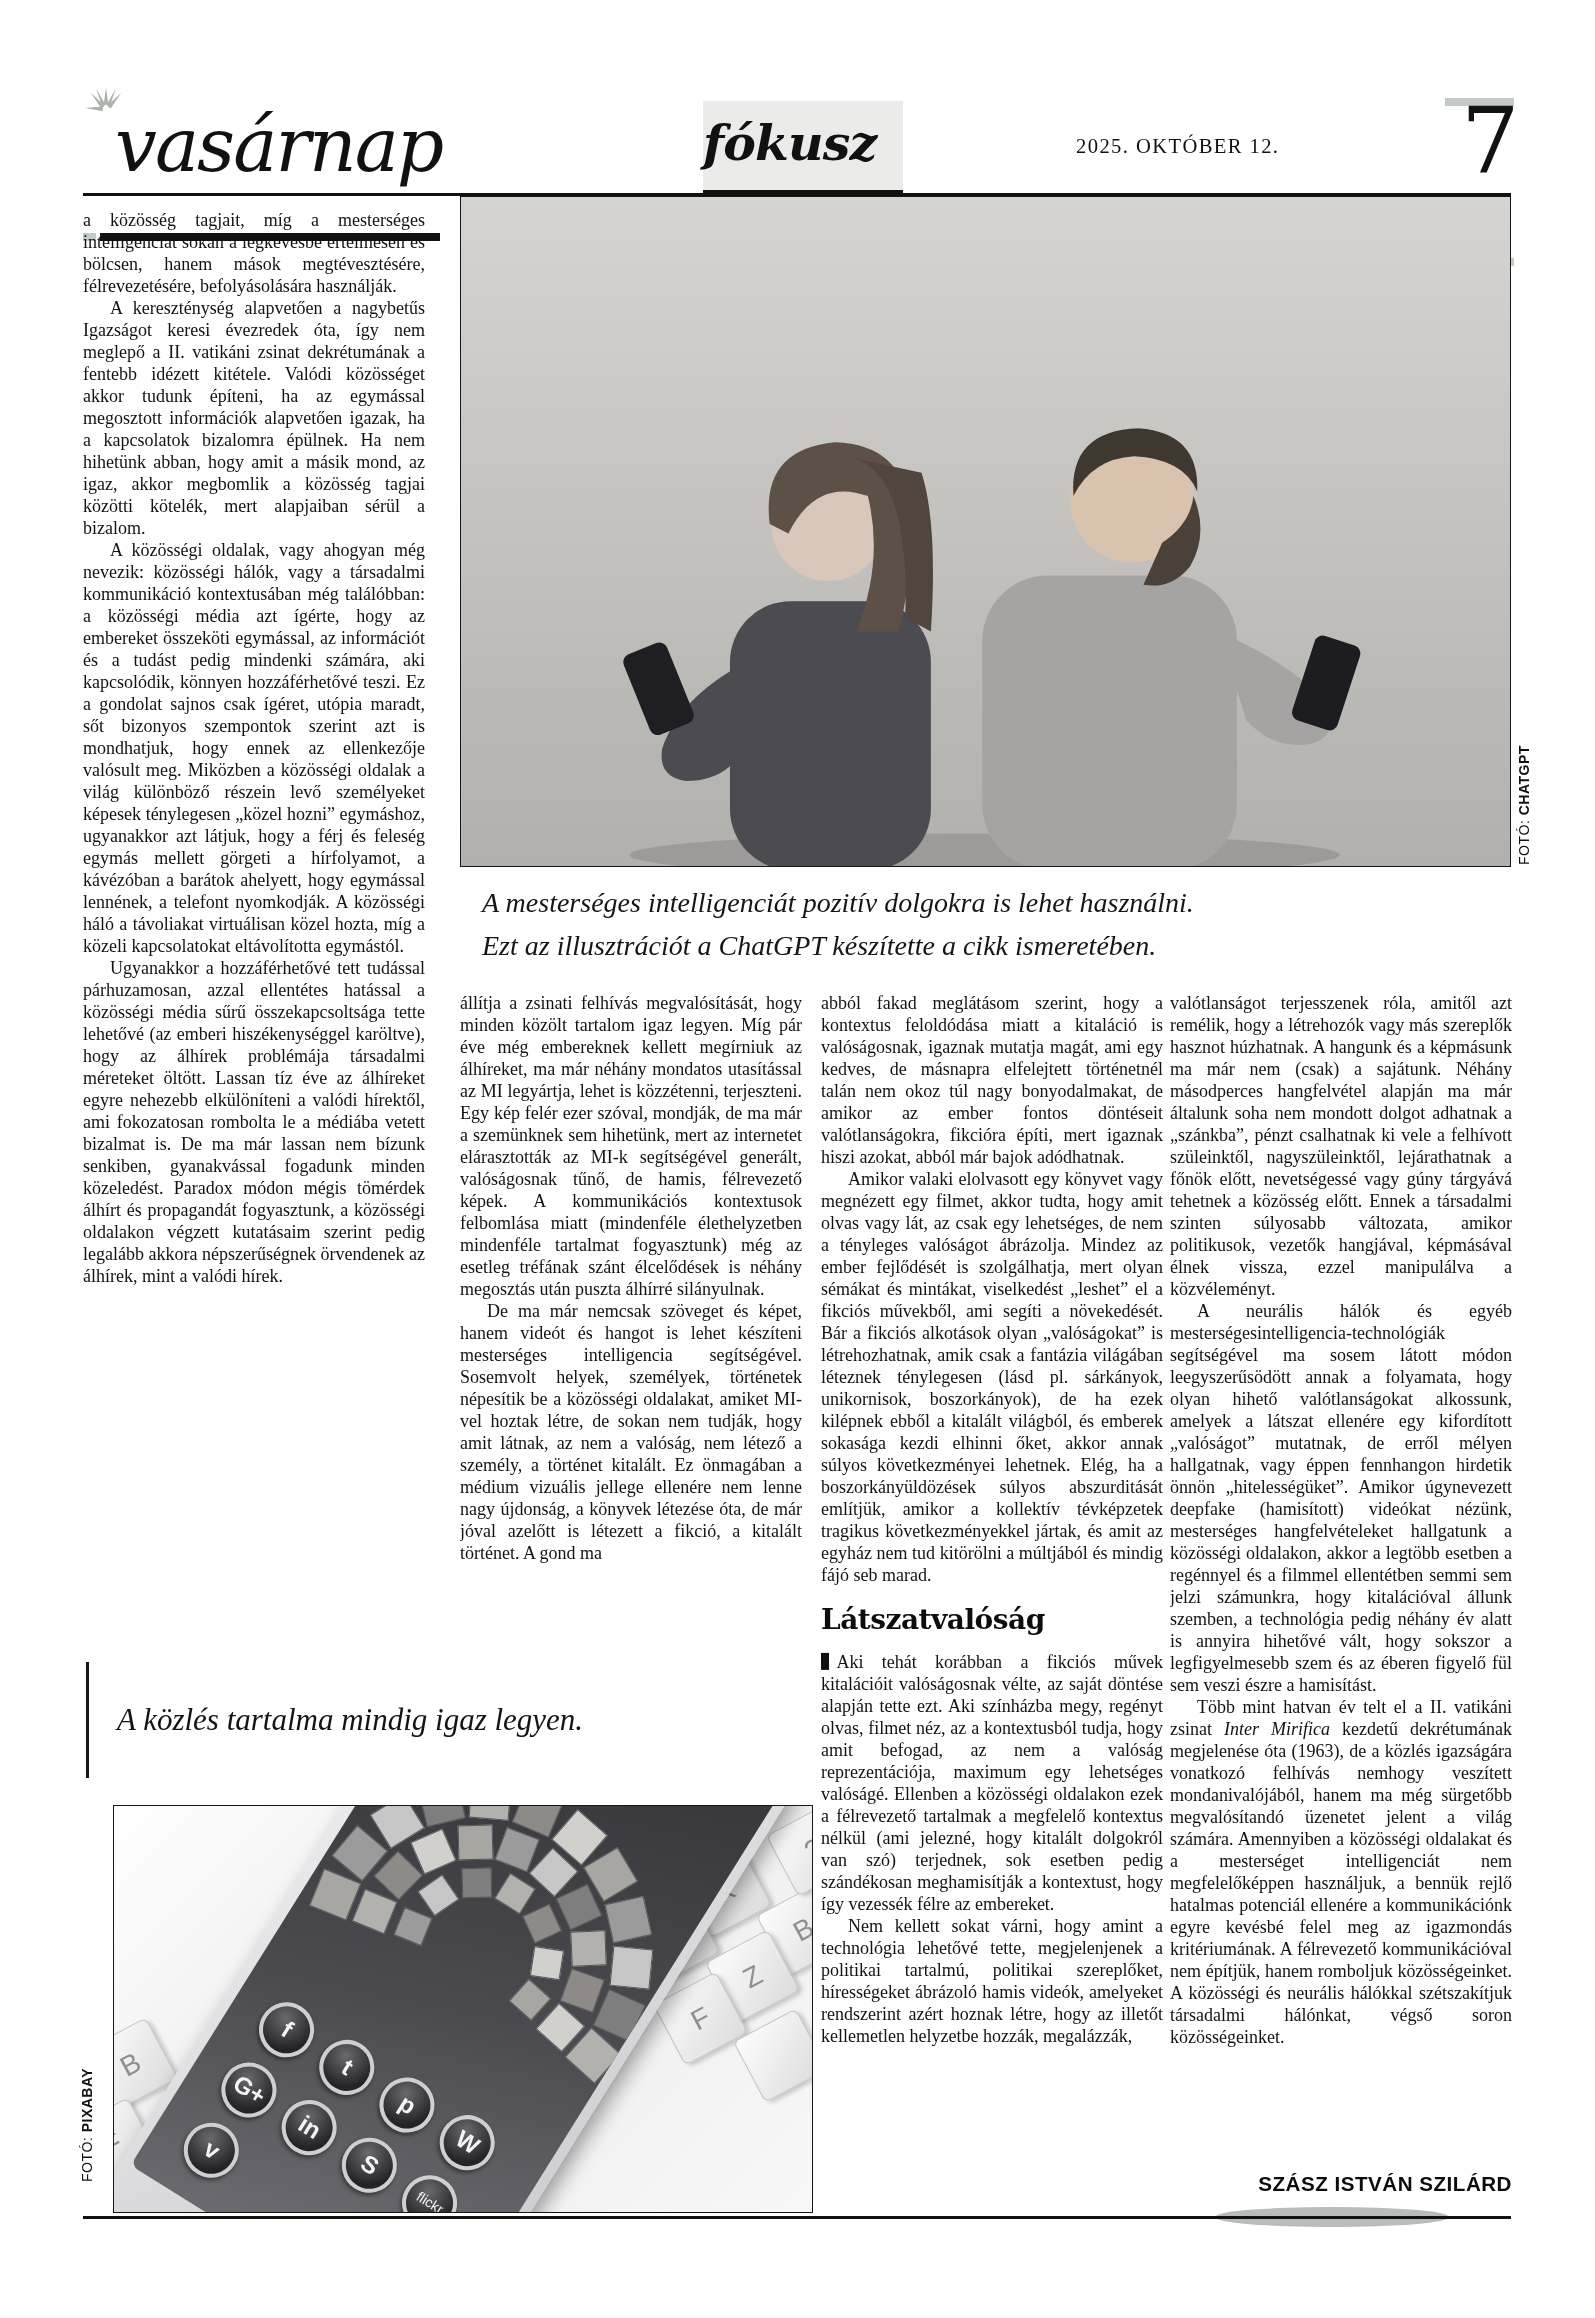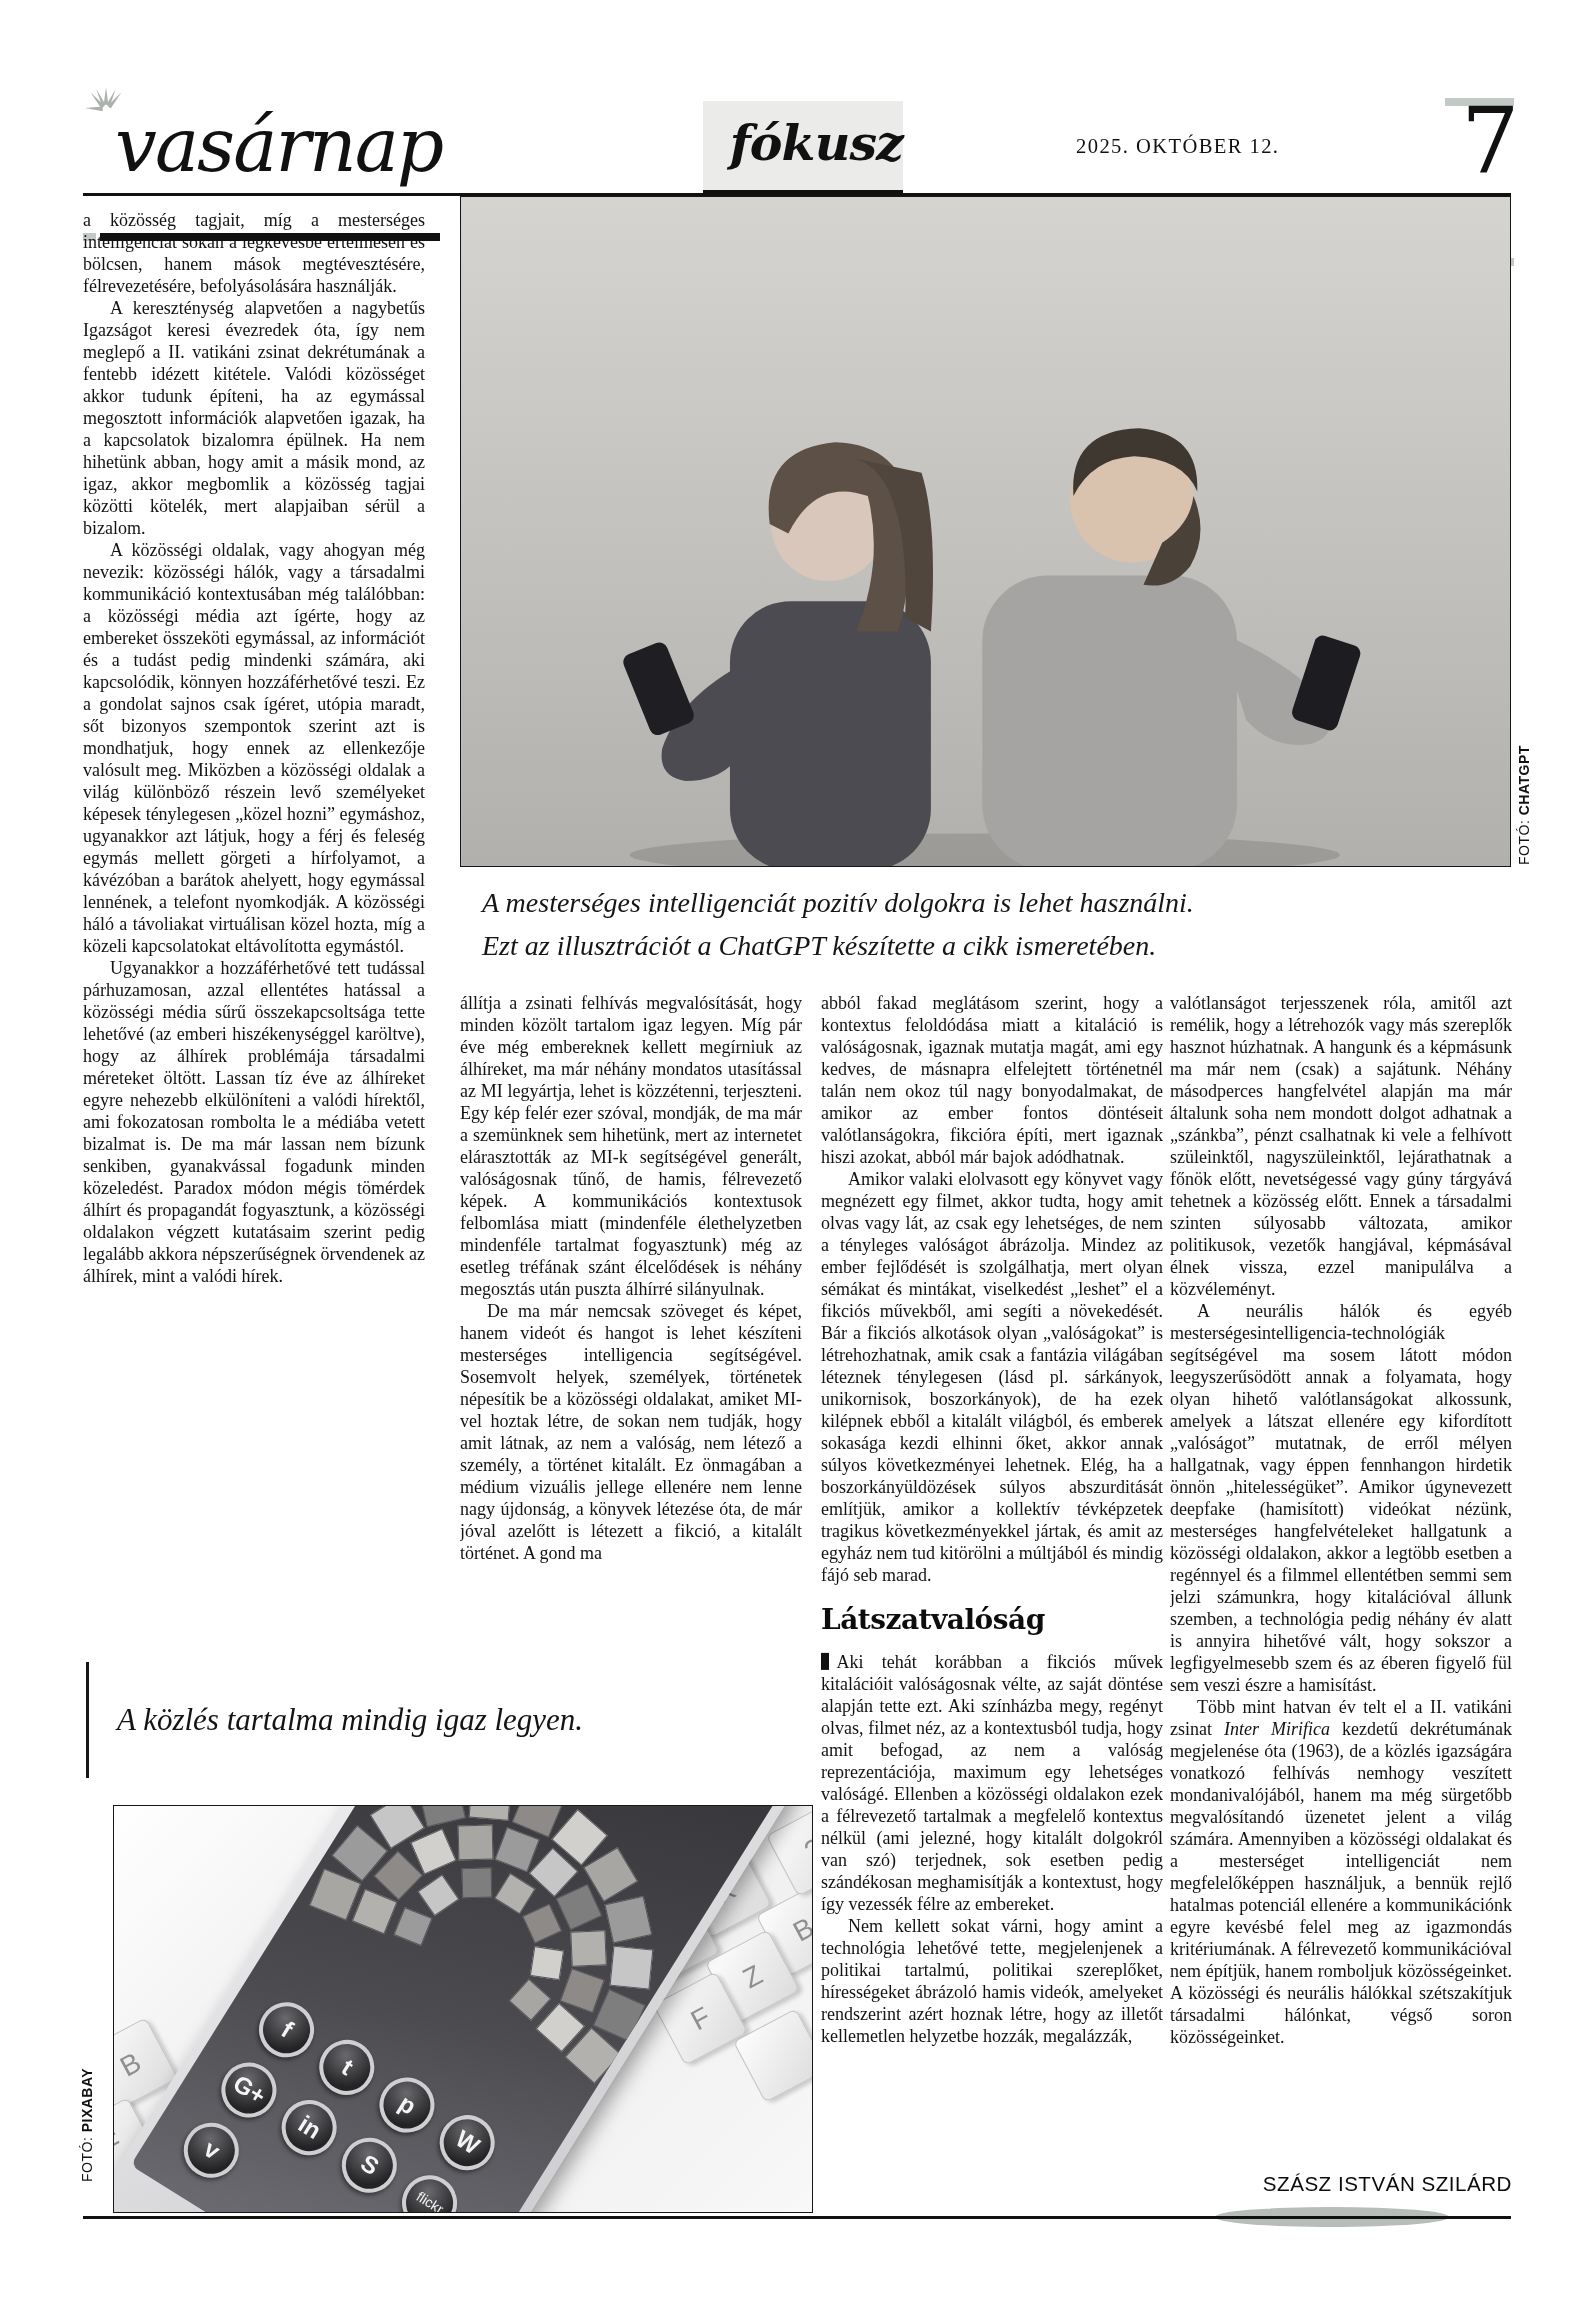--- a/index.html
+++ b/index.html
@@ -7,21 +7,21 @@
   body { width:1595px; height:2319px; position:relative; font-family:"Liberation Serif","DejaVu Serif",serif; color:#121212; }
   .abs { position:absolute; }
 
   
   #logo { left:83px; top:102px; font-family:"DejaVu Serif","Liberation Serif",serif; font-style:italic; font-size:74px; letter-spacing:-1.9px; color:#111;margin-left:32px; }
   #logo-underline { left:100px; top:233px; width:340px; height:8px; background:#111; }
   #logo-underline-gray { left:83px; top:233px; width:13px; height:8px; background:#c3cac5; }
   #logo-sun { left:85px; top:87px; }
   #fokusz-box { left:703px; top:101px; width:200px; height:97px; background:#ebebe9; }
   #fokusz-box .bar { position:absolute; left:0; bottom:0; width:100%; height:8px; background:#111; }
-  #fokusz-box .word { position:absolute; width:100%; text-align:right; top:13px; font-family:"DejaVu Serif","Liberation Serif",serif; font-style:italic; font-weight:bold; font-size:49px; letter-spacing:-0.9px; color:#111; }
+  #fokusz-box .word { position:absolute; width:100%; text-align:left; top:13px; font-family:"DejaVu Serif","Liberation Serif",serif; font-style:italic; font-weight:bold; font-size:49px; letter-spacing:-0.9px; color:#111; }
   #date { left:1076px; top:135px; width:355px; font-size:20.6px; letter-spacing:1.4px; color:#111; }
   #pagenum { left:1461px; top:96px; width:56px; text-align:center; font-family:"DejaVu Serif",serif; font-size:92px; font-weight:normal; color:#111; line-height:1; }
   .pg-bar { width:69px; height:7.5px; background:#c3cac5; }
   #pg-bar-top { left:1445px; top:98px; }
   #pg-bar-bottom { left:1445px; top:258px; }
   #top-rule { left:83px; top:193px; width:1428px; height:2.8px; background:#111; }
   #bottom-rule { left:83px; top:2216px; width:1428px; height:2.8px; background:#111; }
 
   
   #top-photo { left:460px; top:196px; width:1051px; height:671px; border:1.4px solid #161616; background:#c9c7c4; overflow:hidden; }
@@ -42,21 +42,21 @@
   .it { font-style:italic; }
   #col1 { left:83px; top:209px;  height:1454px; }
   #col2 { left:460px; top:992px; height:659px; }
   #col3 { left:821px; top:992px; height:1173px; }
   #col4 { left:1170px; top:992px; height:1182px; }
 
   
   #pullquote { left:86px; top:1662px; width:727px; height:116px; border-left:3.3px solid #161616; padding-left:28px; display:flex; align-items:center; font-style:italic; font-size:31px; color:#141414; }
 
   
-  #byline { left:1170px; top:2172px; width:342px; text-align:right; font-family:"Liberation Sans","DejaVu Sans",sans-serif; font-weight:normal; font-size:20.6px; letter-spacing:0.5px; color:#0c0c0c; }
+  #byline { left:1170px; top:2172px; width:342px; text-align:right; font-family:"Liberation Sans","DejaVu Sans",sans-serif; font-weight:bold; font-size:20.6px; letter-spacing:0.5px; color:#0c0c0c; }
   #byline-ellipse { left:1215px; top:2207px; width:234px; height:19.6px; background:#b7bdb8; border-radius:50%; }
 
   
   #bottom-photo { left:113px; top:1805px; width:700px; height:408px; border:1.4px solid #161616; background:linear-gradient(135deg,#ffffff 0%,#ececec 45%,#f8f8f8 100%); overflow:hidden; }
   .key { position:absolute; width:71px; height:69px; background:linear-gradient(145deg,#fdfdfd,#dcdcdc); border:0.9px solid #c2c2c2; border-radius:6.5px; box-shadow:2.8px 3.7px 4.7px rgba(0,0,0,0.18); color:#8f8f8f; font-family:"Liberation Sans",sans-serif; font-size:28px; display:flex; align-items:center; justify-content:center; }
   #phone { position:absolute; left:140px; top:-201px; width:374px; height:795px; transform:rotate(32deg); background:linear-gradient(120deg,#f2f2f4,#c7c7cb); border-radius:37px; box-shadow:8.4px 11.2px 18.7px rgba(0,0,0,0.35); padding:12px 10.3px; }
   #screen { position:relative; width:100%; height:86%; margin-top:7%; background:linear-gradient(160deg,#2f2f33 0%,#4a4a4f 55%,#77767c 100%); border-radius:8.4px; overflow:hidden; }
   #faces { position:absolute; left:182px; top:299px; width:0; height:0; }
   .face { position:absolute; background:#9b9b9b; border:1.9px solid #55555a; }
   #icon-grid { position:absolute; left:33px; bottom:28px; width:299px; display:flex; flex-wrap:wrap; gap:16px; }

